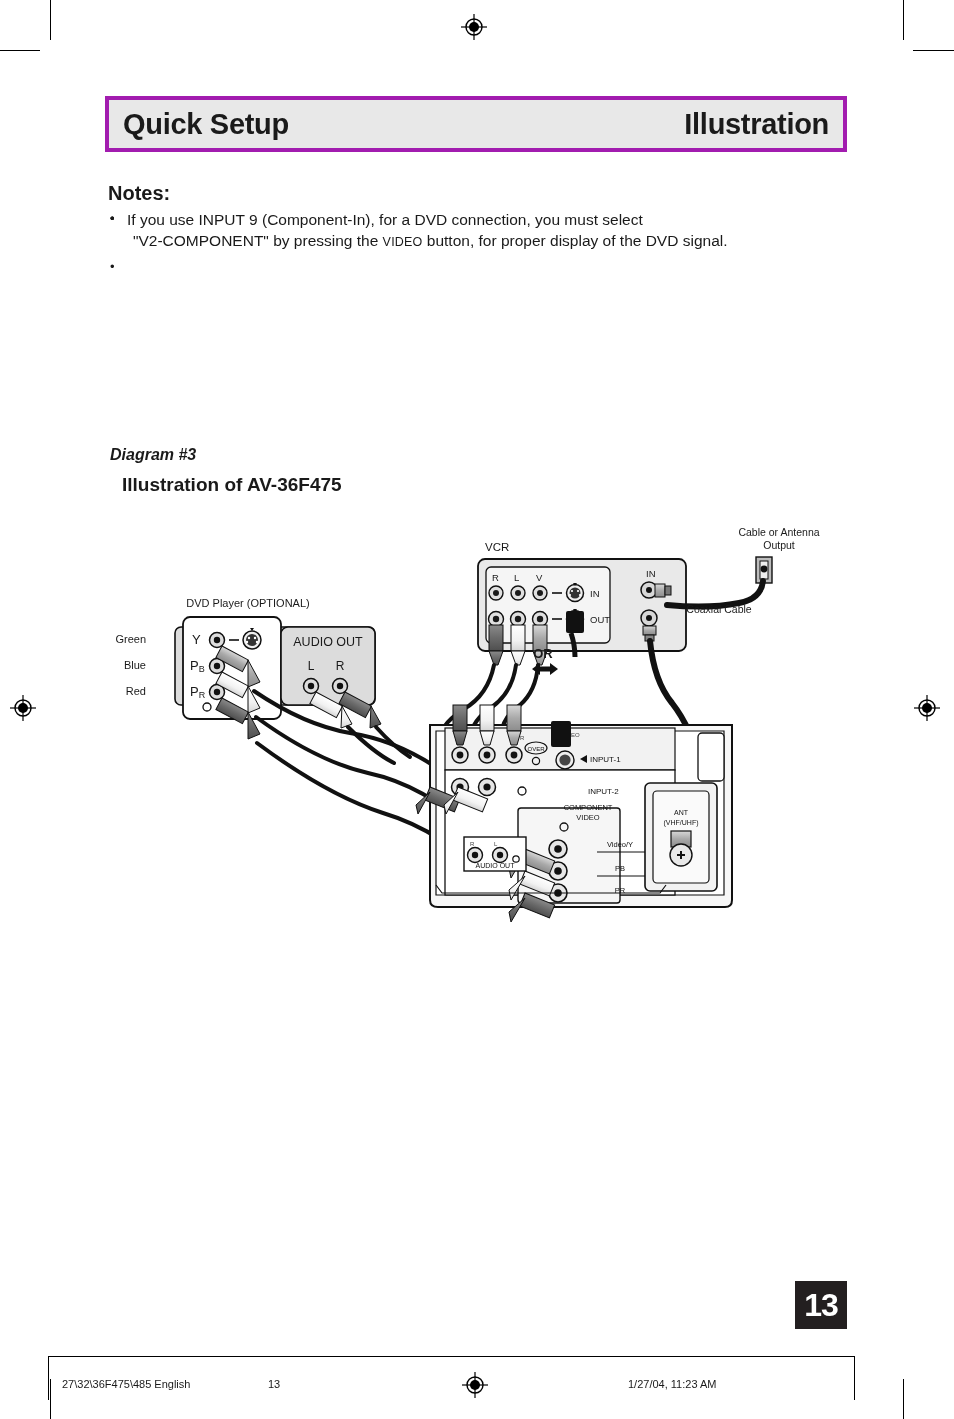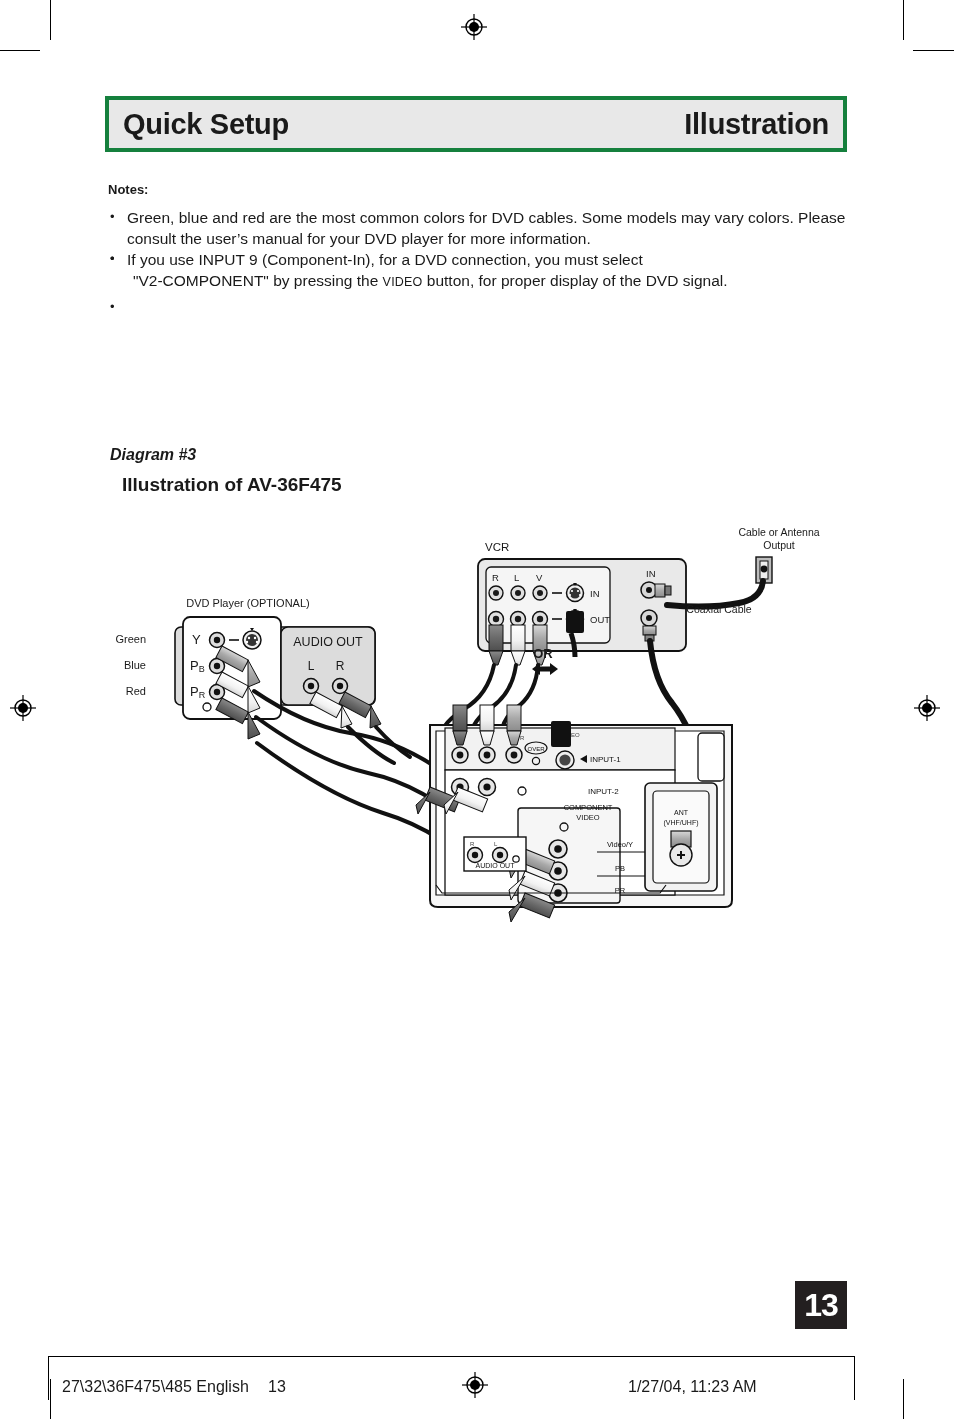--- a/index.html
+++ b/index.html
@@ -18,21 +18,21 @@
 
   
   .cropmark { position: absolute; background: #000; }
   .regmark { position: absolute; width: 26px; height: 26px; }
 
   
   .header-banner {
     position: absolute;
     left: 105px; top: 96px;
     width: 742px; height: 56px;
-    border: 4px solid #15803d;
+    border: 4px solid #a21caf;
     background: #e8e8e8;
     box-sizing: border-box;
     display: flex;
     align-items: center;
     justify-content: space-between;
     padding: 0 14px;
   }
   .header-title {
     font-size: 29px;
     font-weight: bold;
@@ -40,23 +40,23 @@
     line-height: 1;
   }
 
   
   .notes-wrap {
     position: absolute;
     left: 108px; top: 182px;
     width: 748px;
   }
   .notes-heading {
-    font-size: 13px;
+    font-size: 20px;
     font-weight: bold;
-    margin-bottom: 11px;
+    margin-bottom: 5px;
   }
   .note-item {
     position: relative;
     padding-left: 19px;
     font-size: 15.5px;
     line-height: 1.33;
     margin-bottom: 1px;
   }
   .note-item .bullet {
     position: absolute;
@@ -115,21 +115,21 @@
   .footer-tick {
     position: absolute;
     left: 48px; top: 1356px;
     width: 1px; height: 44px;
     background: #000;
   }
   .footer-tick.right { left: 854px; }
   .footer-text {
     position: absolute;
     top: 1378px;
-    font-size: 16px;
+    font-size: 11px;
   }
   .footer-doc  { left: 62px; }
   .footer-page { left: 268px; }
   .footer-date { left: 628px; text-align: right; }
   .footer-reg  { position: absolute; left: 462px; top: 1372px; }
 </style>
 </head>
 <body>
 
 <div class="cropmark" style="left:50px; top:0;     width:1px;  height:40px;"></div>
@@ -167,21 +167,20 @@
 <div class="header-banner">
   <span class="header-title">Quick Setup</span>
   <span class="header-title">Illustration</span>
 </div>
 
 <div class="notes-wrap">
   <div class="notes-heading">Notes:</div>
 
   <div class="note-item">
     <span class="bullet">•</span>
-    <span>Green, blue and red are the most common colors for DVD cables. Some models may vary colors. Please consult the user’s manual for your DVD player for more information.</span>
   </div>
 
   <div class="note-item">
     <span class="bullet">•</span>
   </div>
 
   <div class="note-item">
     <span class="bullet">•</span>
     <span>If you use INPUT 9 (Component-In), for a DVD connection, you must select</span>
     <span class="indent-line">

